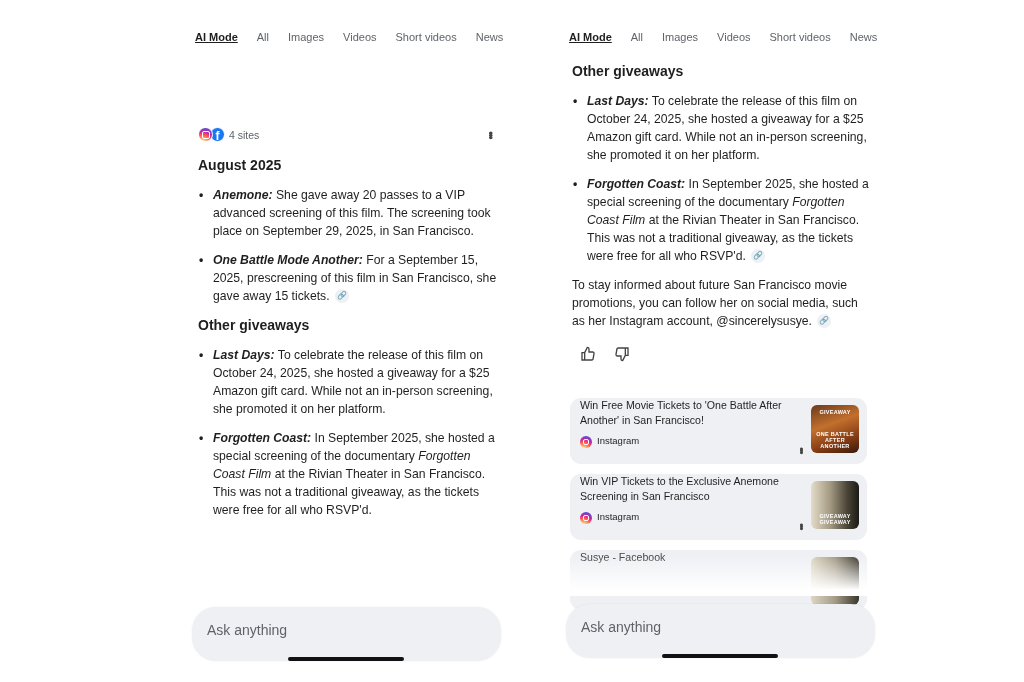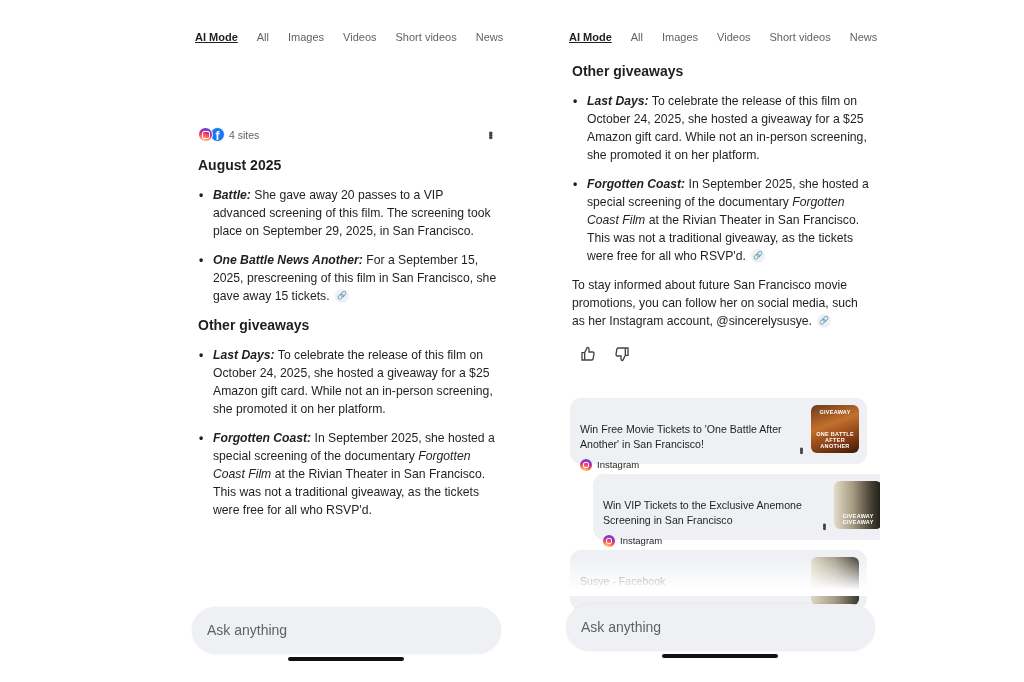--- a/index.html
+++ b/index.html
@@ -29,28 +29,28 @@
   h3.sub { font-size: 14px; font-weight: bold; margin-bottom: 12px; }
   ul.bl { list-style: none; margin-top: 6px; }
   ul.bl li { position: relative; padding-left: 15px; margin-bottom: 11px; }
   ul.bl li::before { content: "•"; position: absolute; left: 1px; top: 0; font-weight: bold; }
   .it { font-style: italic; font-weight: bold; }
   .em { font-style: italic; }
   .link { display: inline-block; width: 14px; height: 14px; border-radius: 50%; background: #eef0f4; vertical-align: middle; margin-left: 2px; position: relative; top: -1px; font-size: 8px; color: #5f6368; text-align: center; line-height: 14px; }
 
   .fade { position: absolute; left: 0; width: 320px; height: 60px; background: linear-gradient(rgba(255,255,255,0), #fff 85%); }
 
-  .ask { position: absolute; left: 4px; width: 309px; height: 47px; border-radius: 24px; background: #eef0f4; box-shadow: 0 0 2px rgba(0,0,0,0.08); font-size: 14px; color: #5f6368; padding: 15px 0 0 15px; }
+  .ask { position: absolute; left: 4px; width: 309px; height: 54px; border-radius: 24px; background: #eef0f4; box-shadow: 0 0 2px rgba(0,0,0,0.08); font-size: 14px; color: #5f6368; padding: 15px 0 0 15px; }
   .homebar { position: absolute; left: 100px; width: 116px; height: 4px; border-radius: 2px; background: #111; }
 
   .thumbs { position: absolute; left: 20px; top: 346px; display: flex; gap: 18px; color: #444; }
   .thumbs svg { width: 16px; height: 16px; }
 
-  .card { position: absolute; left: 10px; width: 297px; background: #eef0f4; border-radius: 11px; padding: 24px 60px 0 10px; font-size: 10.6px; line-height: 15px; color: #1f1f1f; }
-  .card .src { display: flex; align-items: center; margin-top: 5px; font-size: 9.5px; color: #1f1f1f; }
+  .card { position: absolute; left: 10px; width: 297px; background: #eef0f4; border-radius: 11px; padding: 0 60px 0 10px; font-size: 10.6px; line-height: 15px; color: #1f1f1f; }
+  .card .src { display: flex; align-items: flex-end; margin-top: 5px; font-size: 9.5px; color: #1f1f1f; }
   .card .src .ico-ig { width: 12px; height: 12px; border: none; margin-right: 5px; }
   .card .src .ico-ig::after { left: 3px; top: 3px; width: 4px; height: 4px; border-width: 1px; }
   .card .kb { position: absolute; right: 58px; bottom: 11px; font-size: 11px; color: #444; writing-mode: vertical-lr; letter-spacing: -2px; }
   .card .thumb { position: absolute; right: 8px; top: 7px; width: 48px; height: 48px; border-radius: 6px; overflow: hidden; }
   .thumb-oba { background: linear-gradient(160deg, #6b3a1c 0%, #c2702d 40%, #8a3f16 70%, #3a1a0b 100%); }
   .thumb-an { background: linear-gradient(90deg, #e3dcc9 0%, #a49a82 40%, #4b4537 75%, #1c1a15 100%); }
   .thumb-fb { background: linear-gradient(90deg, #ddd6c3 0%, #a59c87 50%, #3a362d 100%); }
   .thumb .cap { position: absolute; left: 0; right: 0; text-align: center; font-size: 5.5px; font-weight: bold; color: #fff; line-height: 6px; letter-spacing: 0.3px; }
 </style>
 </head>
@@ -71,22 +71,22 @@
   <div class="sites">
     <span class="ico-ig"></span>
     <span class="ico-fb">f</span>
     <span class="count">4 sites</span>
     <span class="kebab">•••</span>
   </div>
 
   <div class="content" style="top:156px;">
     <h3 class="sub">August 2025</h3>
     <ul class="bl">
-      <li><span class="it">Battle:</span><span> She gave away 20 passes to a VIP advanced screening of this film. The screening took place on September 29, 2025, in San Francisco.</span></li>
-      <li><span class="it">One Battle News Another:</span><span> For a September 15, 2025, prescreening of this film in San Francisco, she gave away 15 tickets.</span> <span class="link">🔗</span></li>
+      <li><span class="it">Anemone:</span><span> She gave away 20 passes to a VIP advanced screening of this film. The screening took place on September 29, 2025, in San Francisco.</span></li>
+      <li><span class="it">One Battle Mode Another:</span><span> For a September 15, 2025, prescreening of this film in San Francisco, she gave away 15 tickets.</span> <span class="link">🔗</span></li>
     </ul>
     <h3 class="sub">Other giveaways</h3>
     <ul class="bl">
       <li><span class="it">Last Days:</span><span> To celebrate the release of this film on October 24, 2025, she hosted a giveaway for a $25 Amazon gift card. While not an in-person screening, she promoted it on her platform.</span></li>
       <li><span class="it">Forgotten Coast:</span><span> In September 2025, she hosted a special screening of the documentary </span><span class="em">Forgotten Coast Film</span><span> at the Rivian Theater in San Francisco. This was not a traditional giveaway, as the tickets were free for all who RSVP'd.</span></li>
     </ul>
   </div>
 
   <div class="fade" style="top:548px;"></div>
   <div style="position:absolute;top:594px;left:0;width:320px;height:88px;background:#fff;"></div>
@@ -134,21 +134,21 @@
         <span class="ico-ig"></span>
         <span>Instagram</span>
       </div>
     <span class="kb">•••</span>
     <div class="thumb thumb-oba">
       <div class="cap" style="top:4px;">GIVEAWAY</div>
       <div class="cap" style="top:26px;">ONE BATTLE<br>AFTER<br>ANOTHER</div>
     </div>
   </div>
 
-  <div class="card" style="top:474px; height:66px;margin-left:23px;">
+  <div class="card" style="top:474px; height:66px;">
     <div>Win VIP Tickets to the Exclusive Anemone Screening in San Francisco</div>
     <div class="src">
         <span class="ico-ig"></span>
         <span>Instagram</span>
       </div>
     <span class="kb">•••</span>
     <div class="thumb thumb-an">
       <div class="cap" style="top:32px;">GIVEAWAY<br>GIVEAWAY</div>
     </div>
   </div>

